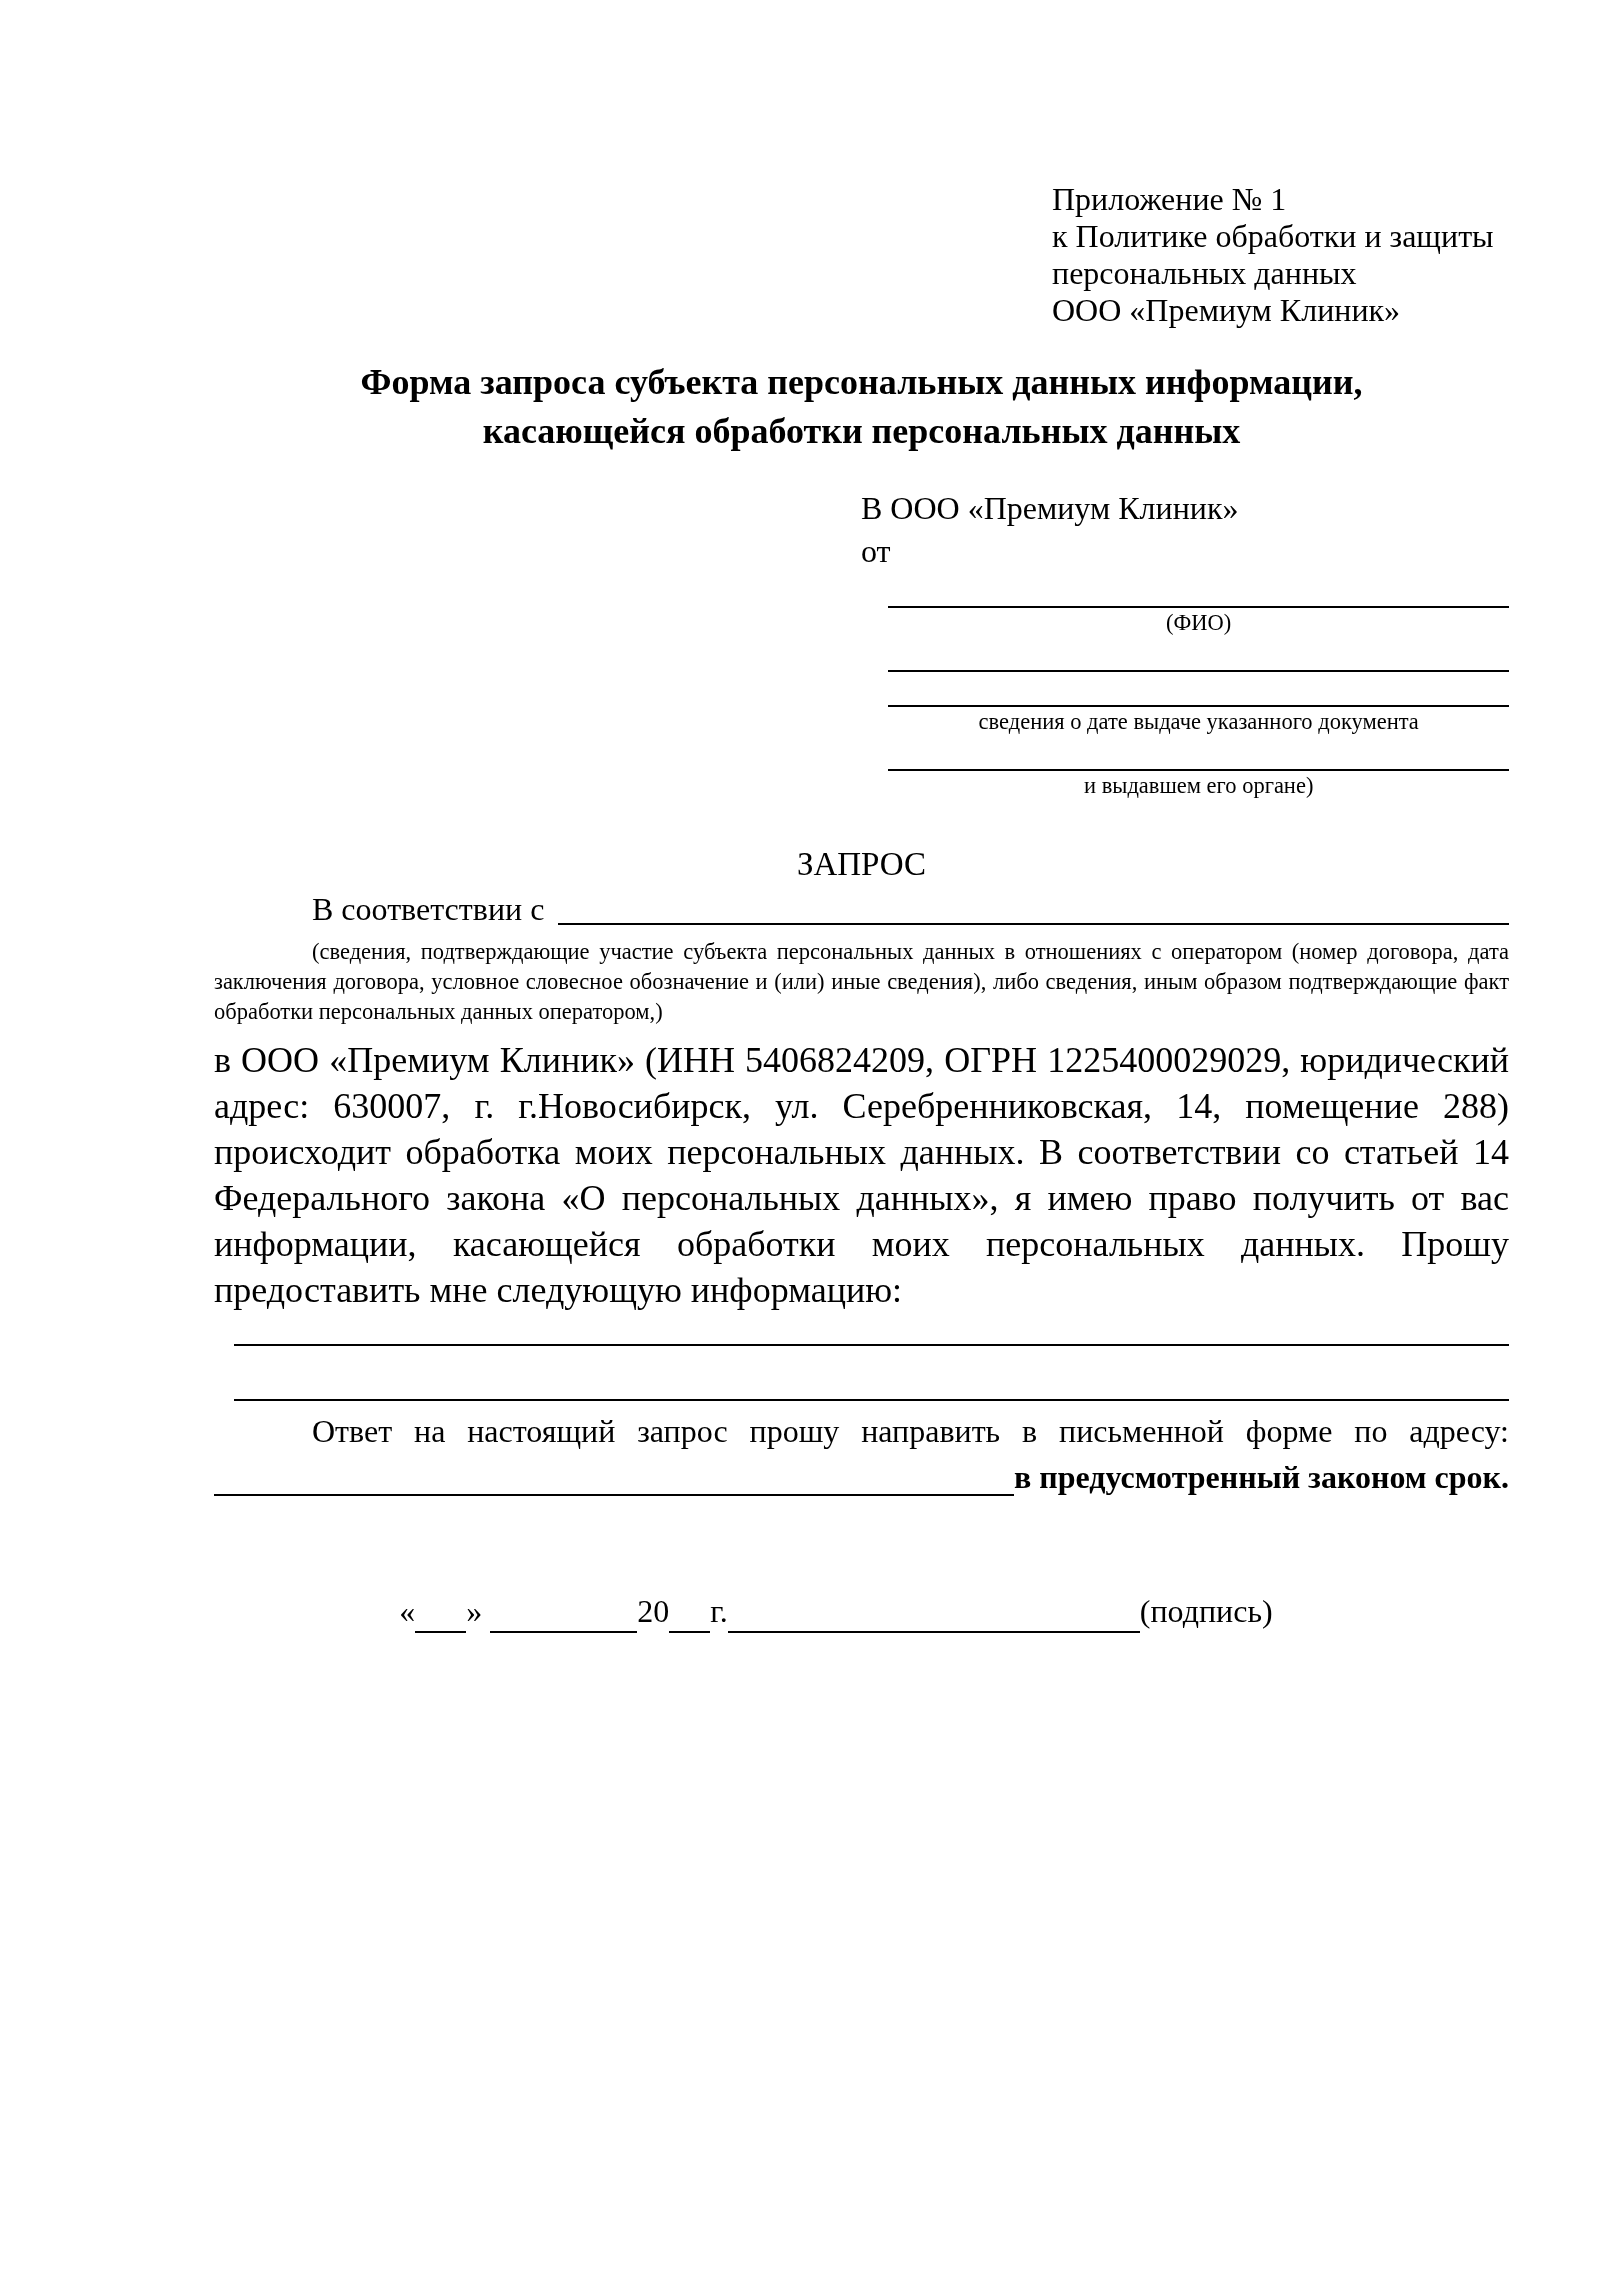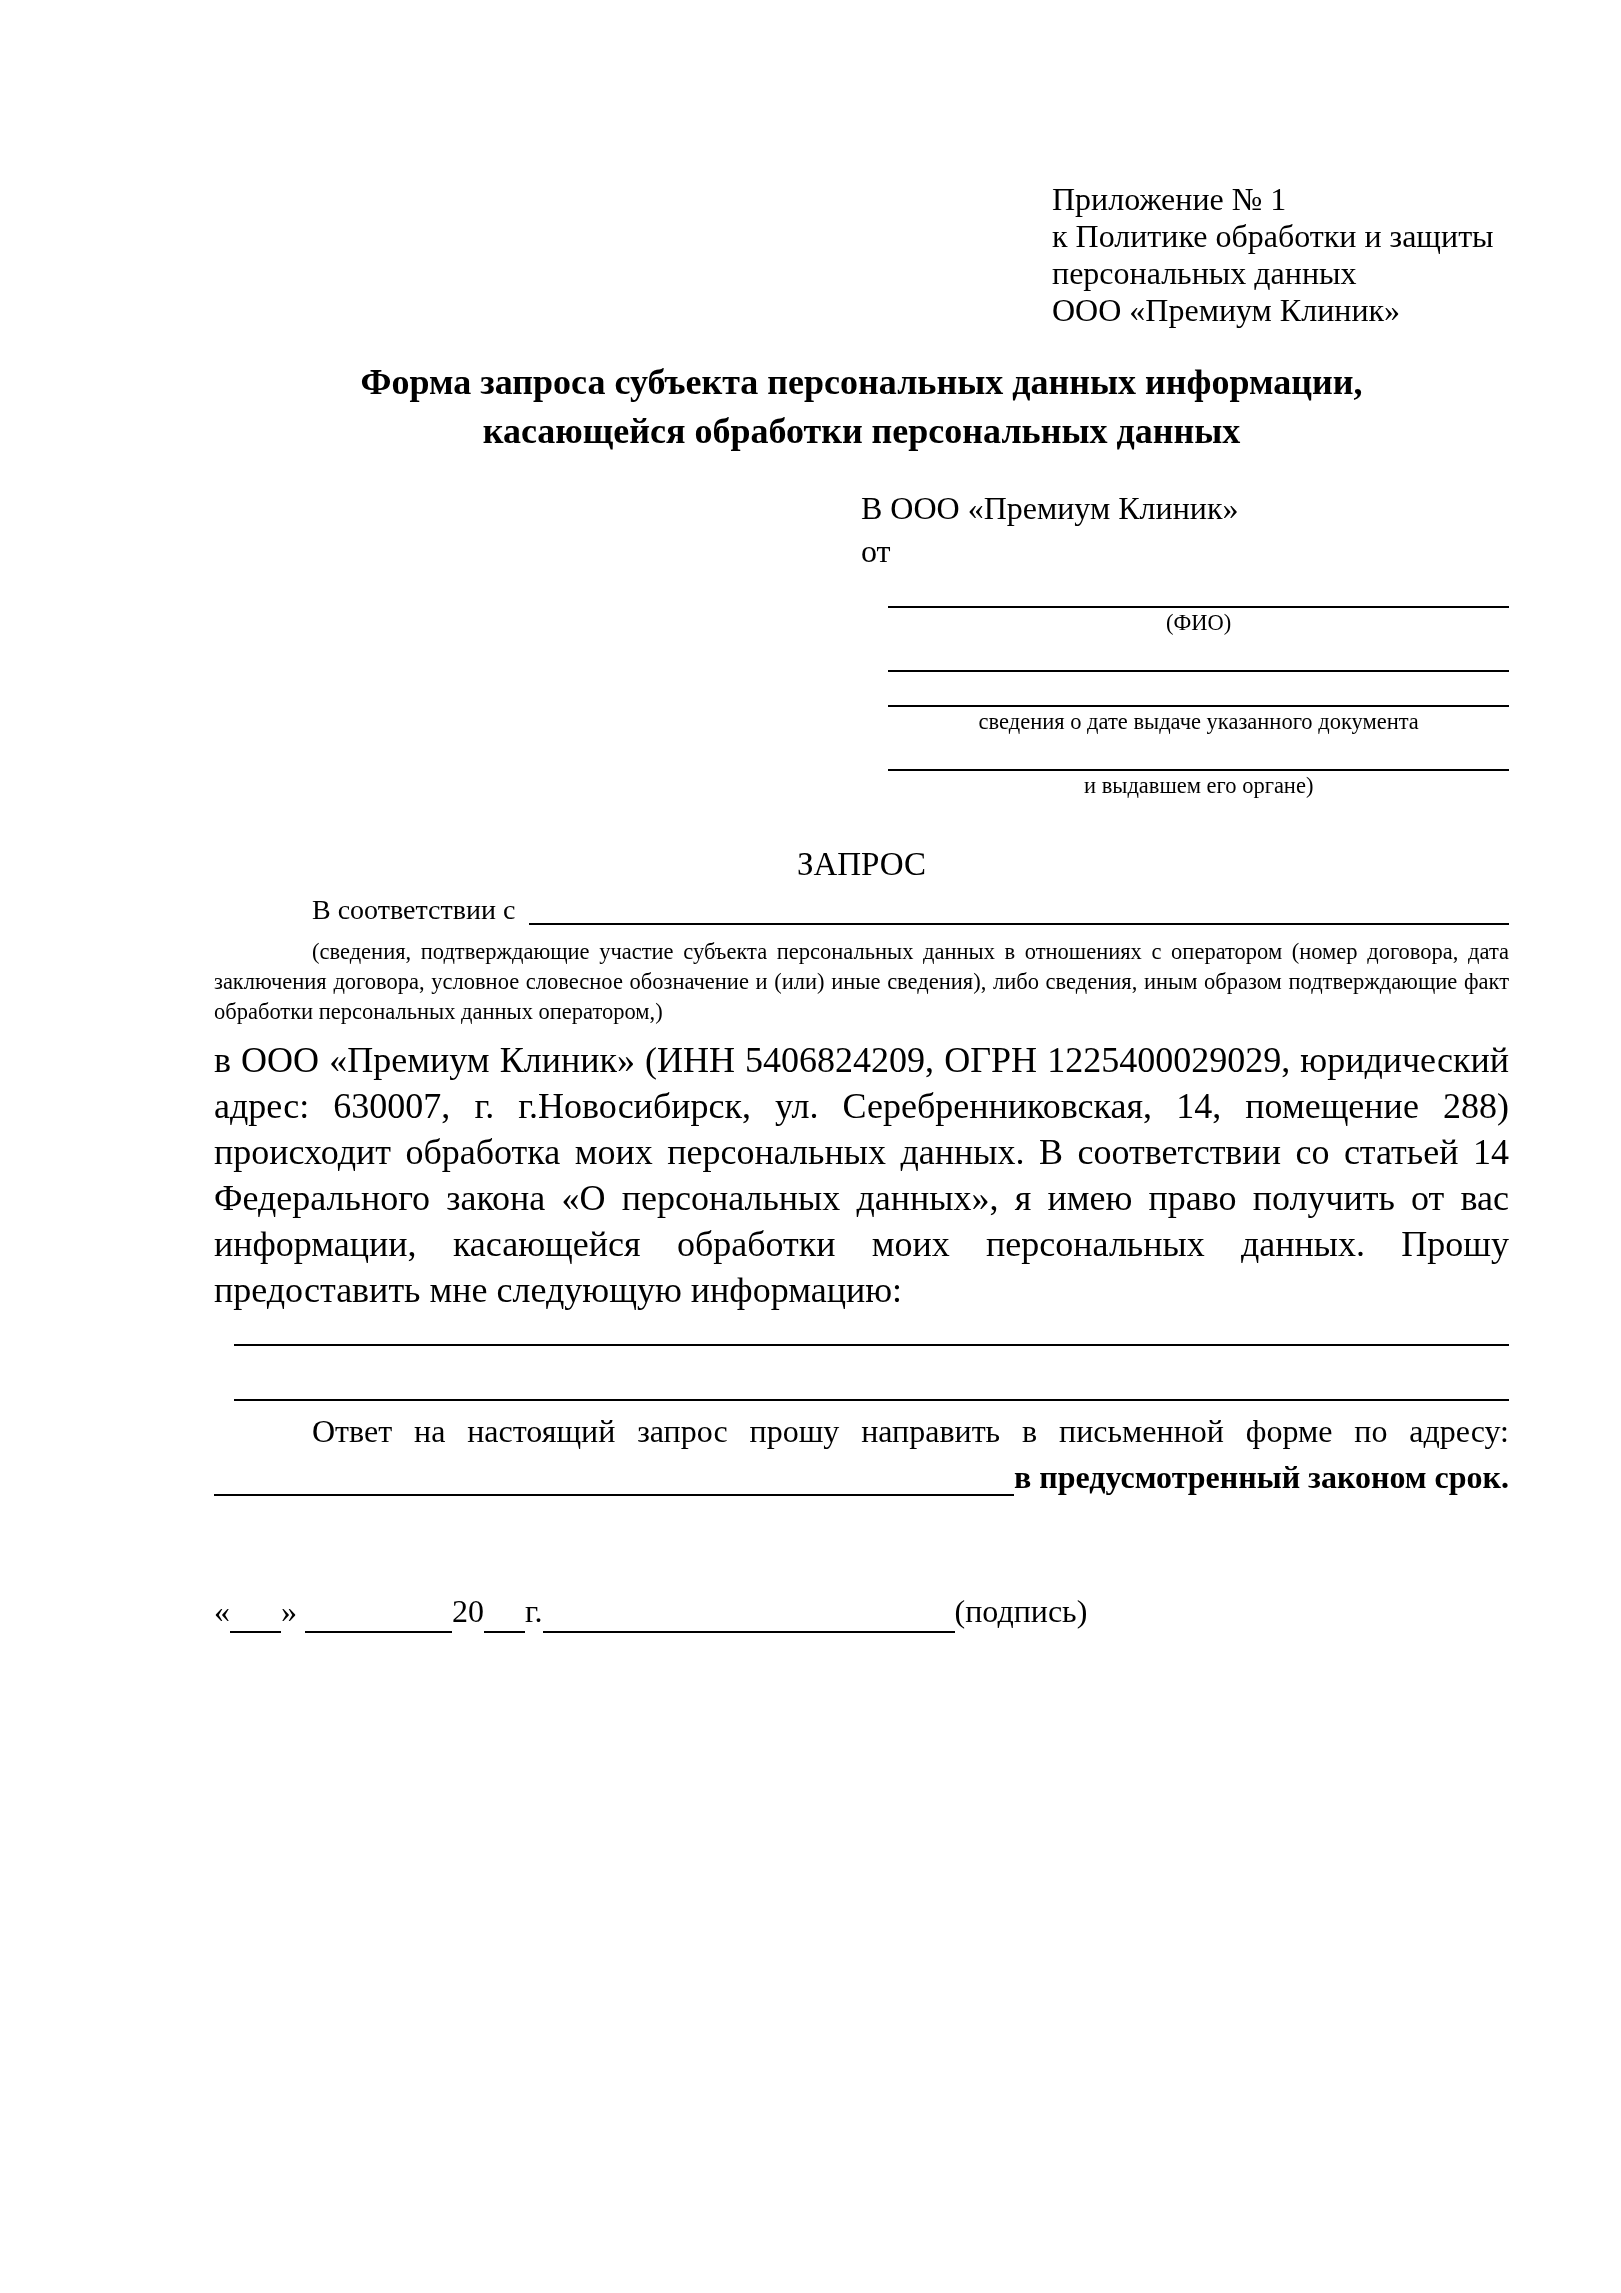--- a/index.html
+++ b/index.html
@@ -55,21 +55,21 @@
   
   .zapros-heading {
     margin-top: 43px;
     text-align: center;
     font-size: 33px;
     line-height: 43px;
   }
   .accordance {
     display: flex;
     align-items: flex-end;
-    font-size: 28px;
+    font-size: 32px;
     line-height: 43px;
     margin-top: 2px;
   }
   .accordance .lbl {
     margin-left: 98px;
     white-space: nowrap;
     padding-right: 13.7px;
   }
   .accordance .blank {
     flex: 1;
@@ -121,21 +121,21 @@
     flex: 1;
     border-bottom: 2.9px solid #000;
     margin-bottom: 4.9px;
   }
   .resp-line2 .suffix {
     white-space: nowrap;
   }
   
   .footer-row {
     display: flex;
-    justify-content: flex-start;
+    justify-content: center;
     align-items: flex-end;
     margin-top: 90px;
     font-size: 32px;
     line-height: 43px;
   }
   .fb {
     display: inline-block;
     border-bottom: 2.9px solid #000;
     height: 29px;
     vertical-align: bottom;

